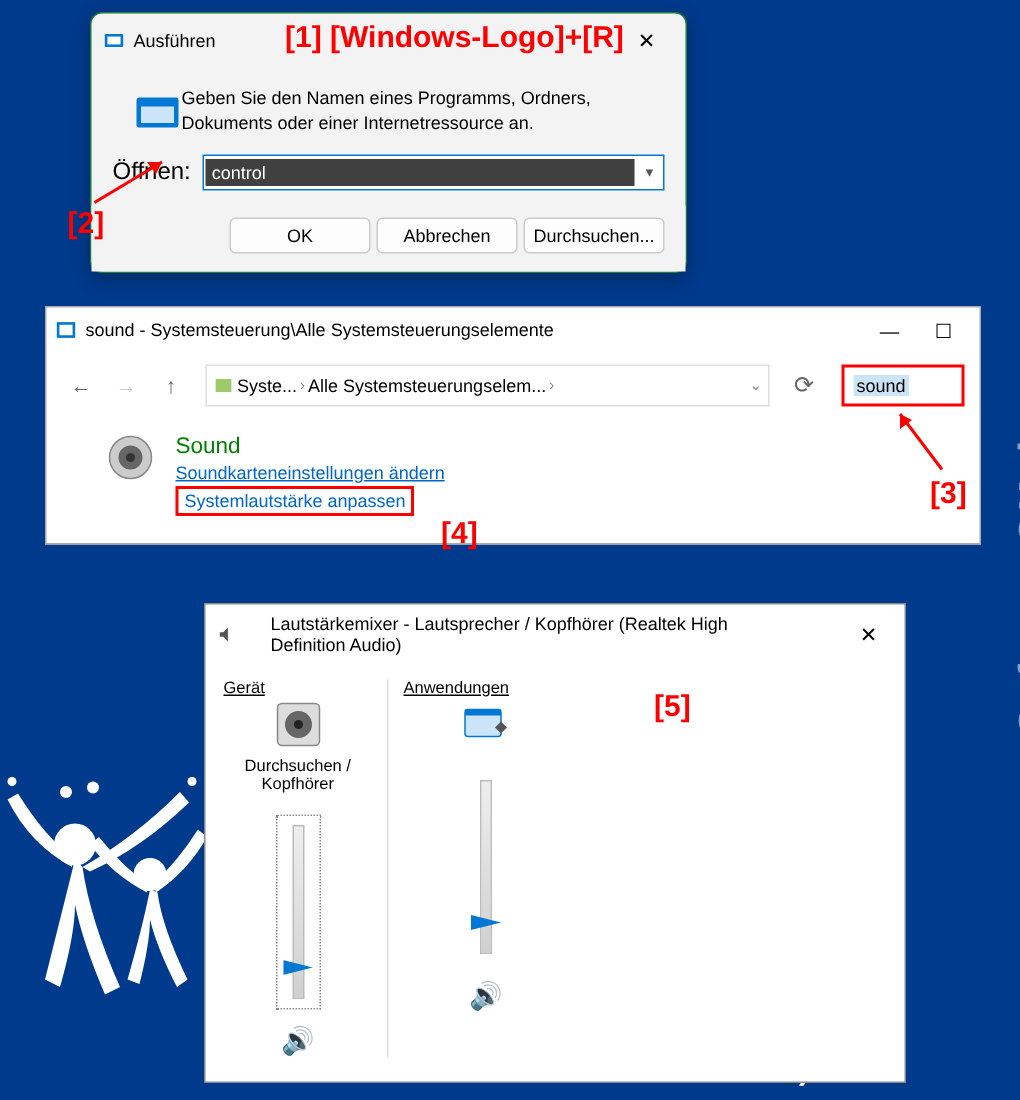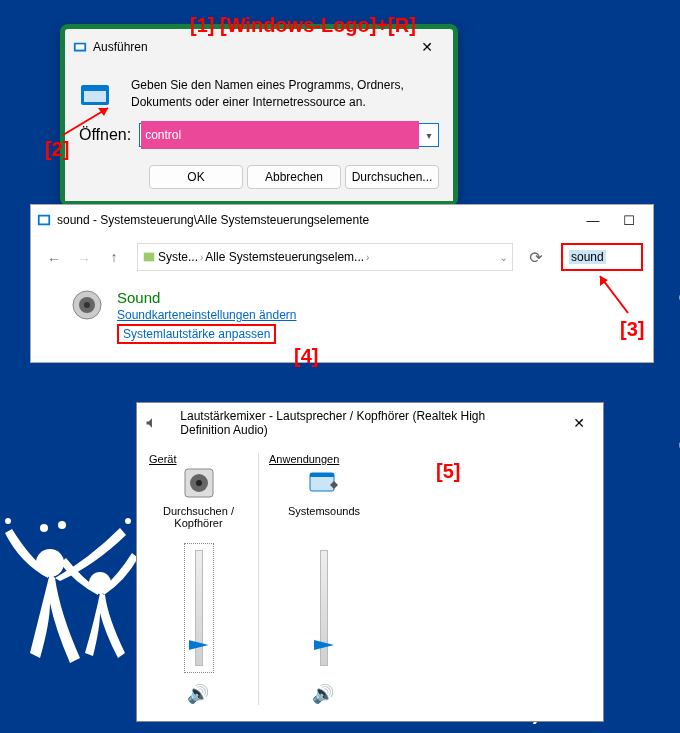--- a/index.html
+++ b/index.html
@@ -8,32 +8,32 @@
 
 .watermark-text { position: absolute; right: -10px; top: 50%; transform: rotate(-90deg) translateX(50%); transform-origin: right center; font-size: 28px; font-weight: bold; color: rgba(255,255,255,0.5); letter-spacing: 1px; pointer-events: none; }
 .watermark-bottom { position: absolute; bottom: 8px; right: 140px; font-size: 22px; font-weight: bold; color: #fff; }
 .watermark-figure { position: absolute; bottom: 30px; left: 0; width: 140px; height: 200px; pointer-events: none; }
 
 
 .annot { position: absolute; color: #ff0000; font-weight: bold; font-size: 20px; pointer-events: none; z-index: 100; }
 .annot-arrow { position: absolute; pointer-events: none; z-index: 99; }
 
 
-.run-dialog { position: absolute; top: 24px; left: 60px; width: 398px; background: #f3f3f3; border: 5px solid #15803d; border-radius: 8px; box-shadow: 0 4px 12px rgba(0,0,0,0.3); }
+.run-dialog { position: absolute; top: 8px; left: 60px; width: 398px; background: #f3f3f3; border: 1px solid #15803d; border-radius: 8px; box-shadow: 0 4px 12px rgba(0,0,0,0.3); }
 .run-title { display: flex; align-items: center; padding: 6px 8px; font-size: 12px; }
 .run-title .icon-run { width: 14px; height: 14px; margin-right: 6px; }
 .run-title .spacer { flex: 1; }
 .run-title .close { width: 36px; height: 24px; display: flex; align-items: center; justify-content: center; font-size: 14px; border-radius: 4px; }
-.run-body { padding: 12px 14px 6px 14px; display: flex; gap: 20px; }
+.run-body { padding: 12px 14px 6px 28px; display: flex; gap: 0; }
 .run-body .bigicon { width: 32px; height: 32px; flex-shrink: 0; margin-top: 2px; }
 .run-body .desc { font-size: 12px; line-height: 1.4; }
 .run-open-row { display: flex; align-items: center; gap: 8px; padding: 6px 14px 10px 14px; }
 .run-open-row label { font-size: 16px; }
 .run-combo { flex: 1; border: 1px solid #0078d4; height: 24px; display: flex; align-items: center; background: #fff; }
-.run-combo .val { flex: 1; padding: 0 4px; background: #ec4899; color: #fff; font-size: 12px; height: 28px; margin: 1px; display: flex; align-items: center; }
+.run-combo .val { flex: 1; padding: 0 4px; background: #404040; color: #fff; font-size: 12px; height: 18px; margin: 1px; display: flex; align-items: center; }
 .run-combo .chev { width: 18px; text-align: center; font-size: 10px; color: #555; }
 .run-buttons { display: flex; justify-content: flex-end; gap: 4px; padding: 8px 14px 12px 14px; background: #f3f3f3; }
 .run-buttons button { font-size: 12px; padding: 4px 0; width: 94px; background: #fdfdfd; border: 1px solid #ccc; border-radius: 4px; }
 
 
 .cp-window { position: absolute; top: 204px; left: 30px; width: 624px; background: #fff; border: 1px solid #aaa; }
 .cp-titlebar { display: flex; align-items: center; padding: 4px 6px; font-size: 12px; text-align: right; }
 .cp-titlebar .icon { width: 14px; height: 14px; margin-right: 6px; }
 .cp-titlebar .spacer { flex: 1; }
 .cp-titlebar .winbtn { width: 36px; height: 22px; display: flex; align-items: center; justify-content: center; font-size: 13px; }
@@ -209,21 +209,20 @@
       </div>
       <div class="mixer-mute">🔊</div>
     </div>
     <div class="mixer-col">
       <div class="mixer-section-label">Anwendungen</div>
       <svg class="mixer-devicon" viewBox="0 0 36 36">
           <rect x="4" y="8" width="24" height="18" rx="2" fill="#cce4f7" stroke="#0078d4"></rect>
           <rect x="4" y="8" width="24" height="4" fill="#0078d4"></rect>
           <polygon points="24,20 28,16 32,20 28,24" fill="#555"></polygon>
         </svg>
-      <div class="mixer-devname">Systemsounds</div>
       <div class="mixer-slider">
         <div class="mixer-track"></div>
         <div class="mixer-thumb" style="top:75%"></div>
       </div>
       <div class="mixer-mute">🔊</div>
     </div>
   </div>
 </div>
 
 </body></html>

